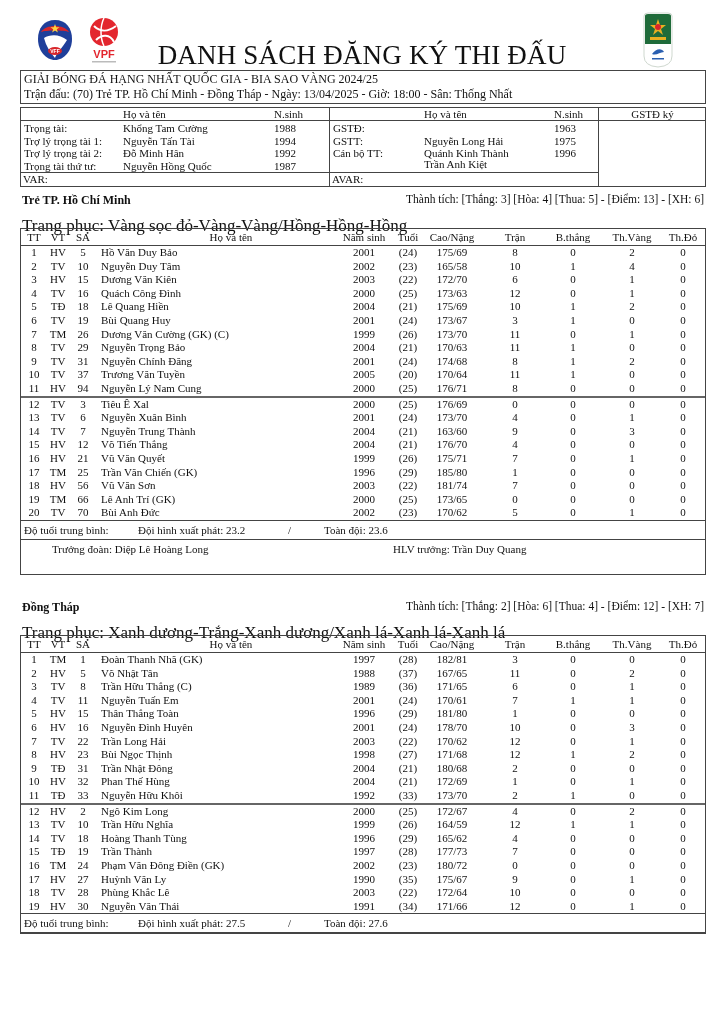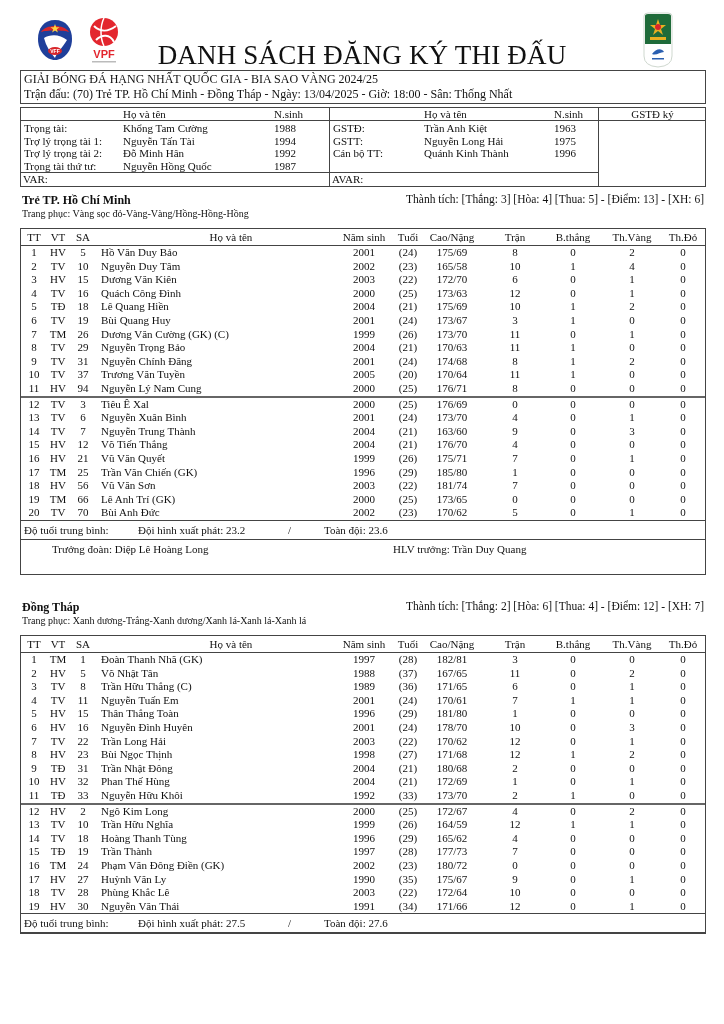--- a/index.html
+++ b/index.html
@@ -19,21 +19,21 @@
     .off-mid { position: absolute; left: 309px; top: 0; width: 269px; height: 100%; border-right: 1px solid #444; }
     .off-right { position: absolute; left: 578px; top: 0; width: 107px; height: 100%; }
     .off-head { height: 13px; border-bottom: 1px solid #444; position: relative; line-height: 12px; }
     .off-rows { position: relative; height: 52px; border-bottom: 1px solid #444; padding-top: 1px; }
     .off-row { position: relative; height: 12.5px; line-height: 12px; }
     .off-var { position: relative; height: 14px; line-height: 13px; padding-left: 2px; }
     .abs { position: absolute; white-space: nowrap; }
 
     .team-name { position: absolute; left: 22px; font-weight: bold; font-size: 12px; }
     .team-record { position: absolute; right: 20px; font-size: 11.5px; }
-    .team-kit { position: absolute; left: 22px; font-size: 10px; }
+    .team-kit { position: absolute; left: 22px; font-size: 17px; margin-top: 8px; }
 
     .roster { position: absolute; left: 20px; width: 686px; border: 1px solid #444; }
     .roster-head { height: 17px; border-bottom: 1px solid #444; position: relative; line-height: 17px; }
     .roster-block { position: relative; }
     .roster-block.starters { border-bottom: 2px solid #666; }
     .prow { position: relative; height: 13.6px; line-height: 13.6px; }
     .prow span, .roster-head span { position: absolute; white-space: nowrap; }
     .c-tt { left: 4px; width: 18px; text-align: center; }
     .c-vt { left: 26px; width: 22px; text-align: center; }
     .c-sa { left: 52px; width: 20px; text-align: center; }
@@ -123,21 +123,21 @@
     <div class="off-var">VAR:</div>
   </div>
   <div class="off-mid">
     <div class="off-head">
       <span class="abs" style="left:94px;">Họ và tên</span>
       <span class="abs" style="left:224px;">N.sinh</span>
     </div>
     <div class="off-rows">
       <div class="off-row">
         <span class="abs" style="left:3px;">GSTĐ:</span>
-        <span class="abs" style="left:94px;">Trần Anh Kiệt</span>
+        <span class="abs" style="left:94px;margin-top:36px;">Trần Anh Kiệt</span>
         <span class="abs" style="left:224px;">1963</span>
       </div>
       <div class="off-row">
         <span class="abs" style="left:3px;">GSTT:</span>
         <span class="abs" style="left:94px;">Nguyễn Long Hải</span>
         <span class="abs" style="left:224px;">1975</span>
       </div>
       <div class="off-row">
         <span class="abs" style="left:3px;">Cán bộ TT:</span>
         <span class="abs" style="left:94px;">Quánh Kinh Thành</span>

